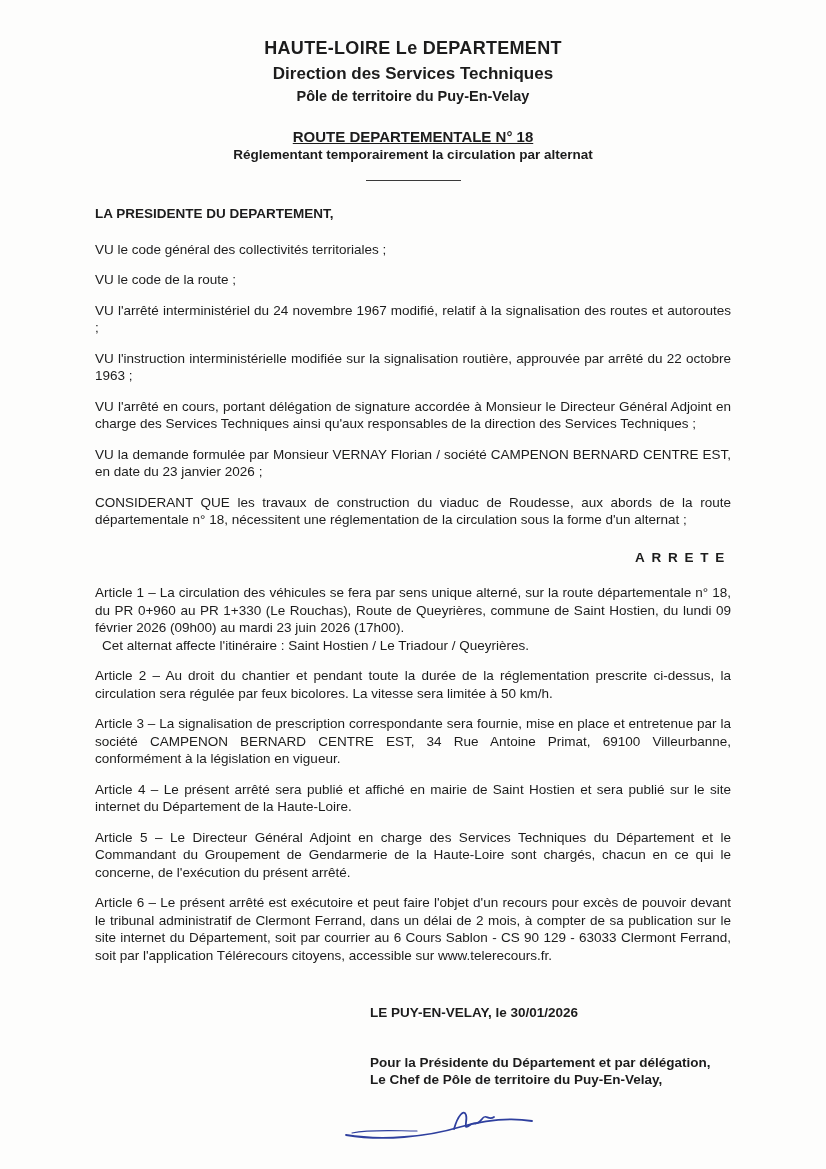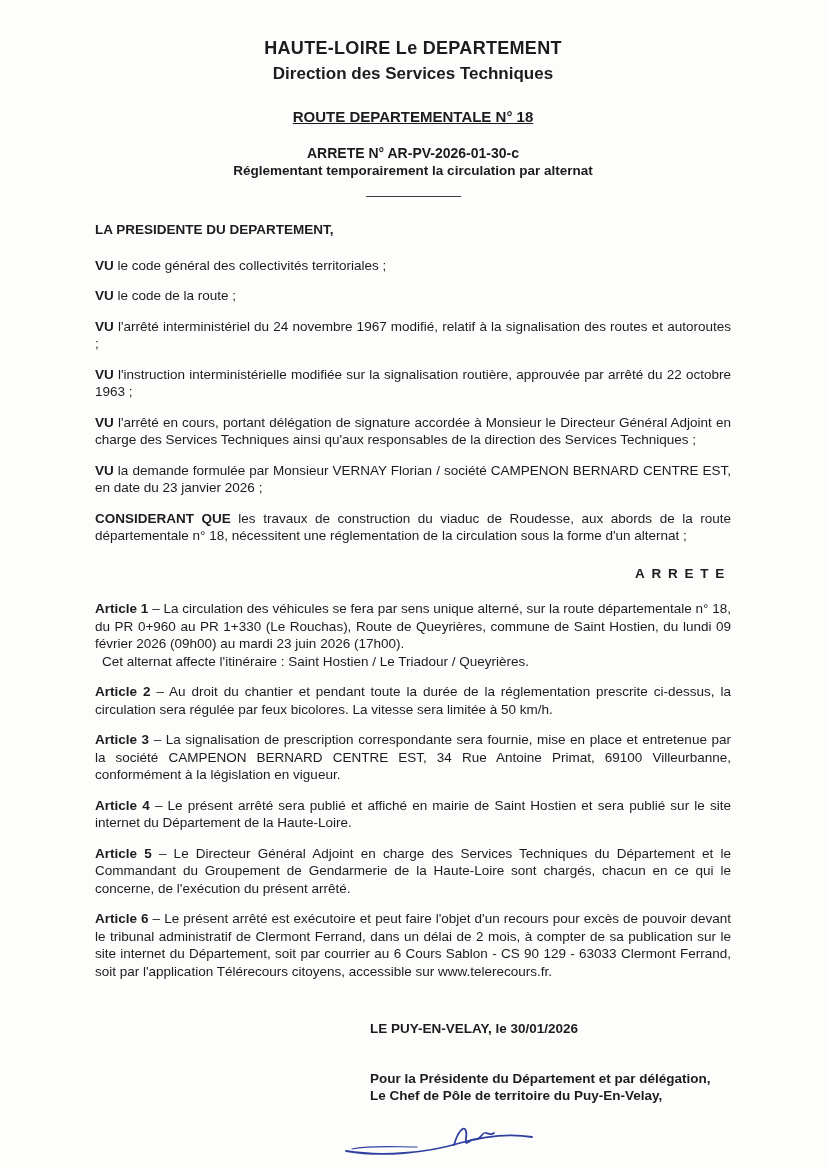--- a/index.html
+++ b/index.html
@@ -33,21 +33,21 @@
   }
   
   .doc-body {
     margin-top: 24px;
     font-size: 13.5px;
     line-height: 17.5px;
     text-align: justify;
   }
   .salutation { font-weight: bold; margin: 0 0 18px 0; }
   p.para { margin: 0 0 13px 0; }
-  .lead { font-weight: bold; }
+  .lead { font-weight: normal; }
   .arrete-heading {
     text-align: right;
     font-weight: bold;
     font-size: 13.5px;
     letter-spacing: 0.5em;
     margin: 20px 0 18px 0;
   }
   .second-line { display: block; margin-left: 7px; }
   
   .doc-footer {
@@ -61,22 +61,22 @@
   .signature-wrap { margin: 12px 0 4px -28px; height: 52px; }
 </style>
 </head>
 <body>
 
 <div class="page">
 
   <div class="doc-header">
     <div class="h-line1">HAUTE-LOIRE Le DEPARTEMENT</div>
     <div class="h-line2">Direction des Services Techniques</div>
+    <div class="h-line3">Pôle de territoire du Puy-En-Velay</div>
     <div class="road-title">ROUTE DEPARTEMENTALE N° 18</div>
-    <div class="arrete-num">ARRETE N° AR-PV-2026-01-30-c</div>
     <div class="arrete-sub">Réglementant temporairement la circulation par alternat</div>
     <div class="center-rule"></div>
   </div>
 
   <div class="doc-body">
 
     <p class="salutation">LA PRESIDENTE DU DEPARTEMENT,</p>
 
     <p class="para">
       <span class="lead">VU</span>

